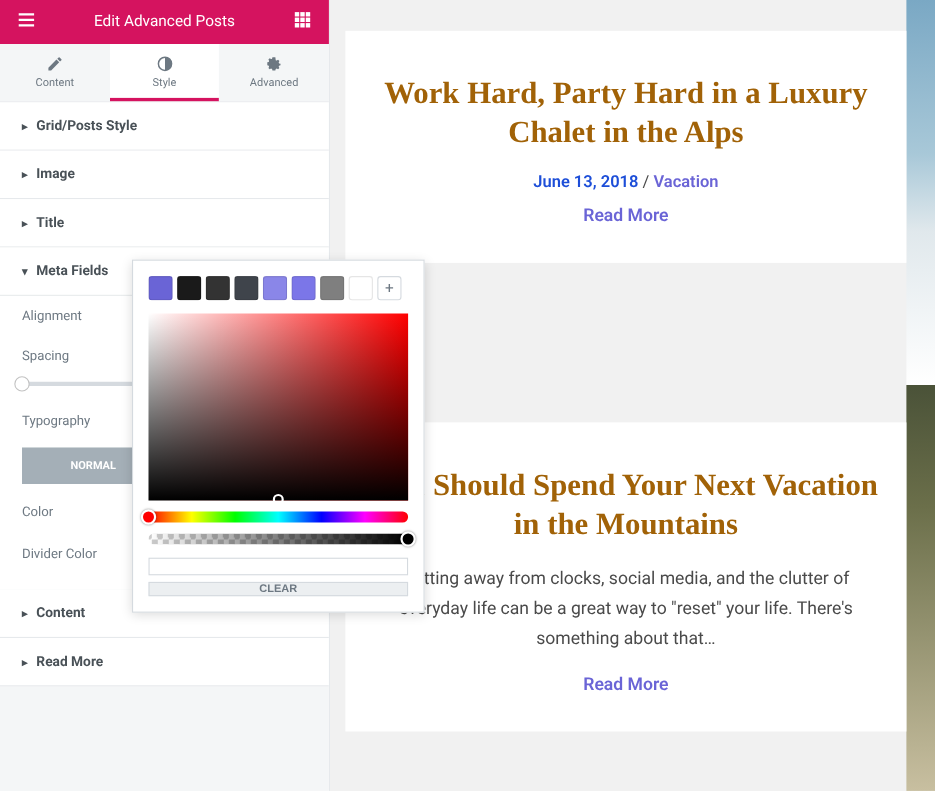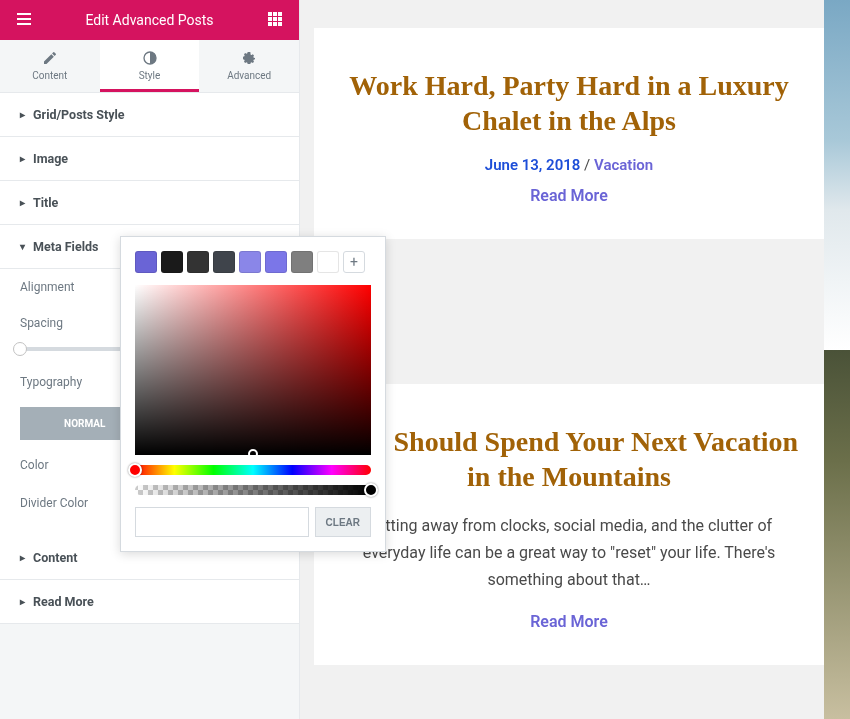--- a/index.html
+++ b/index.html
@@ -41,21 +41,21 @@
   .color-popup { position: absolute; top: 236px; left: 120px; width: 266px; background: #fff; border: 1px solid #d5dadf; box-shadow: 0 2px 10px rgba(0,0,0,0.15); padding: 14px; z-index: 10; }
   .swatches { display: flex; gap: 4px; margin-bottom: 12px; align-items: center; }
   .sw { width: 22px; height: 22px; border-radius: 3px; border: 1px solid rgba(0,0,0,0.1); }
   .sw-add { width: 22px; height: 22px; border: 1px solid #d5dadf; border-radius: 3px; display: flex; align-items: center; justify-content: center; color: #6d7882; font-size: 14px; }
   .sat-panel { width: 236px; height: 170px; position: relative; background: linear-gradient(to top, #000, rgba(0,0,0,0)), linear-gradient(to right, #fff, #ff0000); margin-bottom: 10px; }
   .sat-pointer { position: absolute; left: 50%; bottom: -4px; width: 10px; height: 10px; border: 2px solid #fff; border-radius: 50%; transform: translate(-50%, 0); }
   .hue-bar { width: 236px; height: 10px; border-radius: 5px; background: linear-gradient(to right, #ff0000, #ffff00, #00ff00, #00ffff, #0000ff, #ff00ff, #ff0000); position: relative; margin-bottom: 10px; }
   .hue-thumb { position: absolute; left: 0; top: 50%; width: 14px; height: 14px; background: #ff0000; border: 2px solid #fff; border-radius: 50%; transform: translate(-50%, -50%); box-shadow: 0 0 2px rgba(0,0,0,0.5); }
   .alpha-bar { width: 236px; height: 10px; border-radius: 5px; background: linear-gradient(to right, rgba(0,0,0,0), #000), repeating-conic-gradient(#ccc 0% 25%, #fff 0% 50%) 50% / 10px 10px; position: relative; margin-bottom: 12px; }
   .alpha-thumb { position: absolute; right: 0; top: 50%; width: 14px; height: 14px; border: 2px solid #fff; background: #000; border-radius: 50%; transform: translate(50%, -50%); box-shadow: 0 0 2px rgba(0,0,0,0.5); }
-  .hex-row { display: flex; gap: 6px; }
+  .hex-row { display: flex; gap: 6px; flex-direction: column; }
   .hex-input { flex: 1; border: 1px solid #d5dadf; height: 30px; padding: 0 8px; font-size: 12px; }
   .clear-btn { background: #eceff1; border: 1px solid #d5dadf; color: #6d7882; font-size: 10px; font-weight: 600; padding: 0 10px; cursor: pointer; }
   
   
   .preview { position: absolute; left: 300px; top: 0; width: 550px; height: 100%; background: #f1f1f1; overflow: hidden; }
   .right-strip { position: absolute; right: 0; top: 0; width: 26px; height: 100%; }
   .strip-top { width: 100%; height: 350px; background: linear-gradient(180deg, #7aa8c4 0%, #a8c8d8 40%, #e0e8ec 60%, #fff 100%); }
   .strip-bot { width: 100%; height: 369px; background: linear-gradient(180deg, #4a5238 0%, #6b6f4a 30%, #c8bfa0 100%); }
   .card { position: absolute; left: 14px; width: 510px; background: #fff; padding: 40px 24px 34px 24px; text-align: center; }
   .card-title { font-family: Georgia, serif; font-size: 28px; font-weight: 700; color: #a16207; line-height: 1.25; margin-bottom: 18px; }

